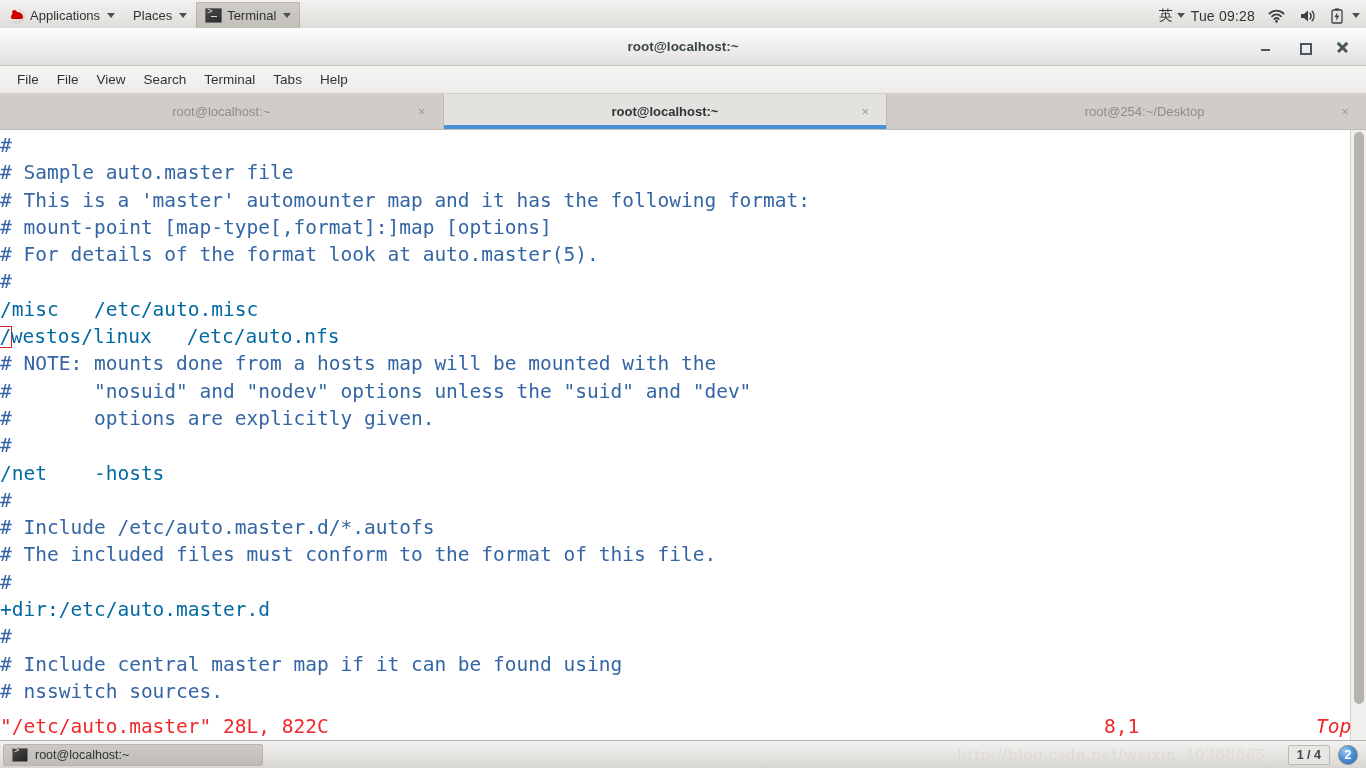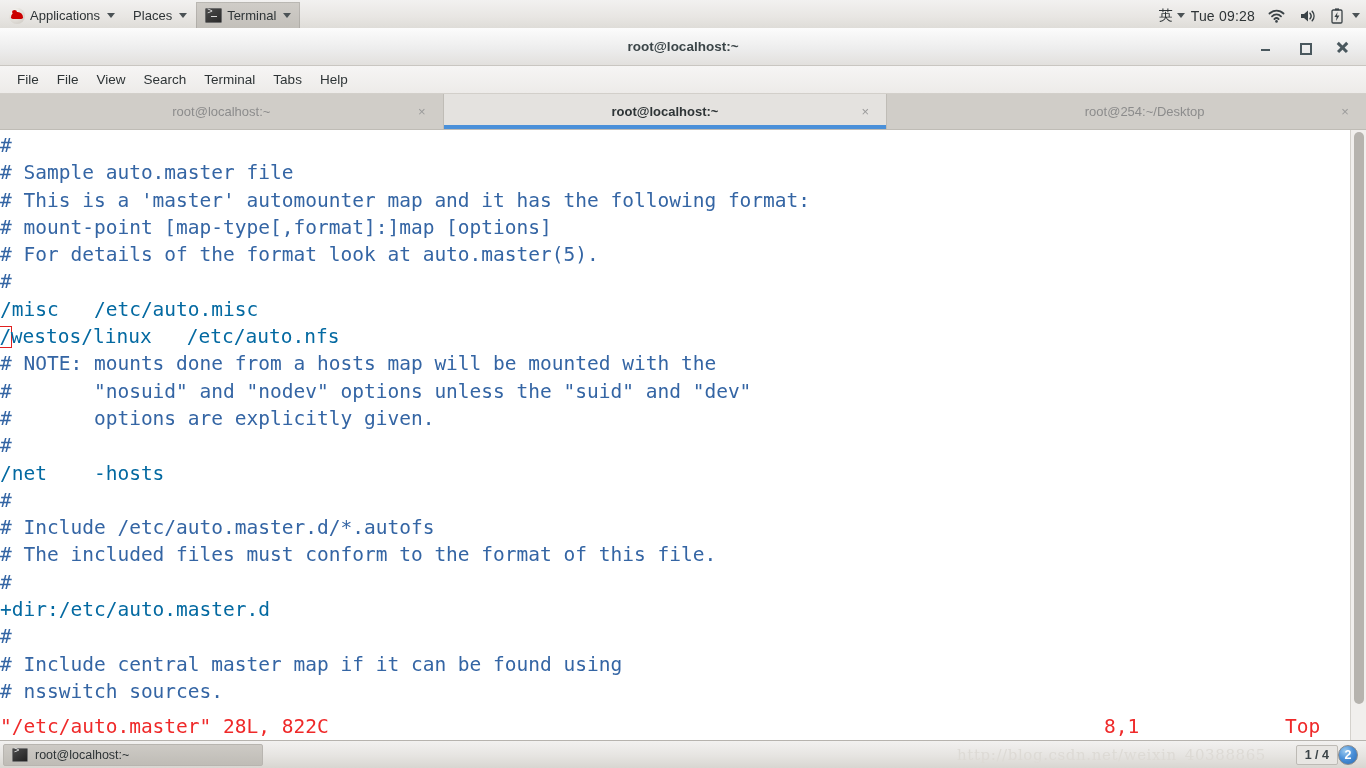--- a/index.html
+++ b/index.html
@@ -179,21 +179,21 @@
   }
   #status-line {
     position: absolute; left: 0; bottom: 0; width: 1350px;
     height: 27px;
     font-family: "DejaVu Sans Mono", "Liberation Mono", monospace;
     font-size: 19.5px; color: #ef2929;
     display: flex; align-items: center;
   }
   #status-file { padding-left: 0px; }
   #status-pos  { position: absolute; left: 1096px; margin-left: 8px; }
-  #status-perc { position: absolute; left: 1285px; }
+  #status-perc { position: absolute; left: 1316px; font-style: italic; }
 
   
   #term-scrollbar {
     width: 16px; flex: none;
     background: #f1efed;
     border-left: 1px solid #d4d1cc;
     position: relative;
   }
   #term-thumb {
     position: absolute; left: 3px; top: 2px;
@@ -239,21 +239,21 @@
     background: radial-gradient(circle at 40% 35%, #4a9fe0, #1a5fa0);
   }
   #watermark {
     position: absolute; right: 100px; bottom: 4px;
     font-family: "DejaVu Serif", serif;
     font-size: 15px; color: #dddad5;
     letter-spacing: .6px; white-space: nowrap;
     pointer-events: none;
   }
   #workspace-ind {
-    margin-left: auto; display: flex; align-items: center; 
+    margin-left: auto; display: flex; align-items: center; gap: 8px;
     padding-right: 5px;
   }
   #ws-pager {
     font-size: 12.5px; font-weight: bold; color: #3b4448;
     border: 1px solid #bdbab5; background: #e8e6e3;
     padding: 2px 8px; border-radius: 2px;
   }
   #ws-badge {
     width: 20px; height: 20px; border-radius: 50%;
     background: radial-gradient(circle at 35% 28%, #9ccbf0 0%, #4a90d9 45%, #2a6cb5 100%);

